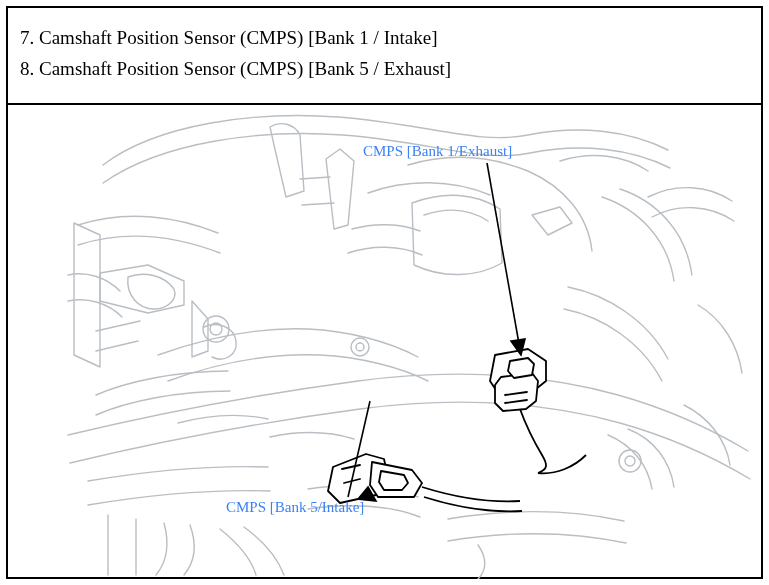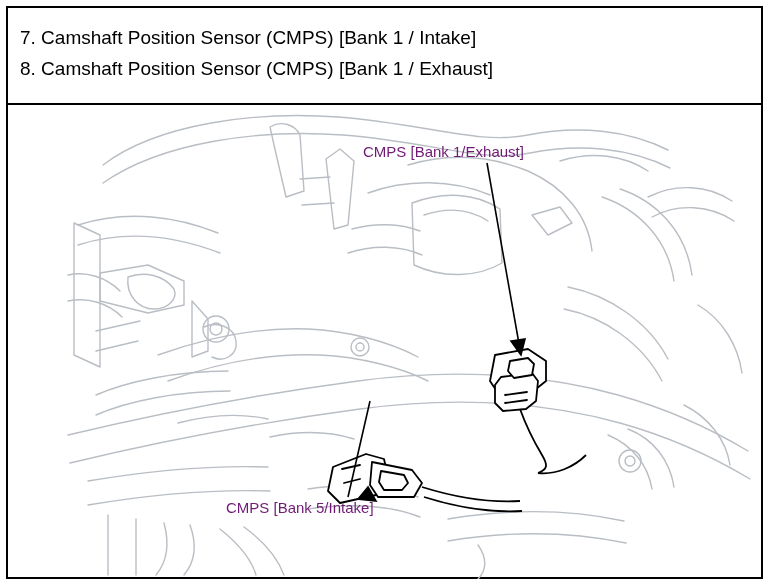--- a/index.html
+++ b/index.html
@@ -10,20 +10,21 @@
   body {
     font-family: "Liberation Sans", sans-serif;
   }
   #page {
     position: relative;
     width: 769px;
     height: 585px;
     background: #ffffff;
     box-sizing: border-box;
     overflow: hidden;
+    font-family: Liberation Serif, serif;
   }
   .doc-frame {
     position: absolute;
     left: 6px;
     top: 6px;
     width: 757px;
     height: 573px;
     border: 2px solid #000000;
     box-sizing: border-box;
     background: #ffffff;
@@ -53,41 +54,41 @@
     overflow: hidden;
   }
   .photo-svg {
     position: absolute;
     left: 0;
     top: 0;
   }
   .callout-label {
     position: absolute;
     font-size: 15px;
-    color: #701a75;
+    color: #3b82f6;
     white-space: nowrap;
   }
   .label-exhaust {
     left: 355px;
     top: 38px;
   }
   .label-intake {
     left: 218px;
     top: 394px;
   }
 </style>
 </head>
 <body>
 
 <div id="page">
   <div class="doc-frame">
 
     <div class="header-block">
       <div class="header-line">7. Camshaft Position Sensor (CMPS) [Bank 1 / Intake]</div>
-      <div class="header-line">8. Camshaft Position Sensor (CMPS) [Bank 1 / Exhaust]</div>
+      <div class="header-line">8. Camshaft Position Sensor (CMPS) [Bank 5 / Exhaust]</div>
     </div>
 
     <div class="photo-area">
 
       <svg class="photo-svg" width="753" height="474" viewBox="0 0 753 474">
         <g stroke="#b9bec4" stroke-width="1.4" fill="none" stroke-linecap="round" stroke-linejoin="round">
 
           <path d="M95,60 C150,18 250,6 330,12 C420,19 470,40 520,30 C570,20 620,25 660,45"></path>
           <path d="M95,78 C155,36 255,24 335,30 C425,37 472,58 522,48 C572,38 622,43 662,63"></path>
           <path d="M70,120 C120,104 170,112 210,128"></path>

